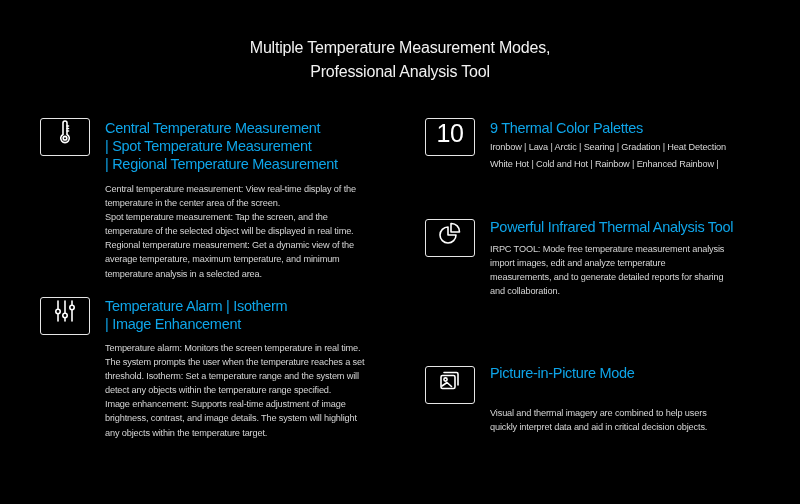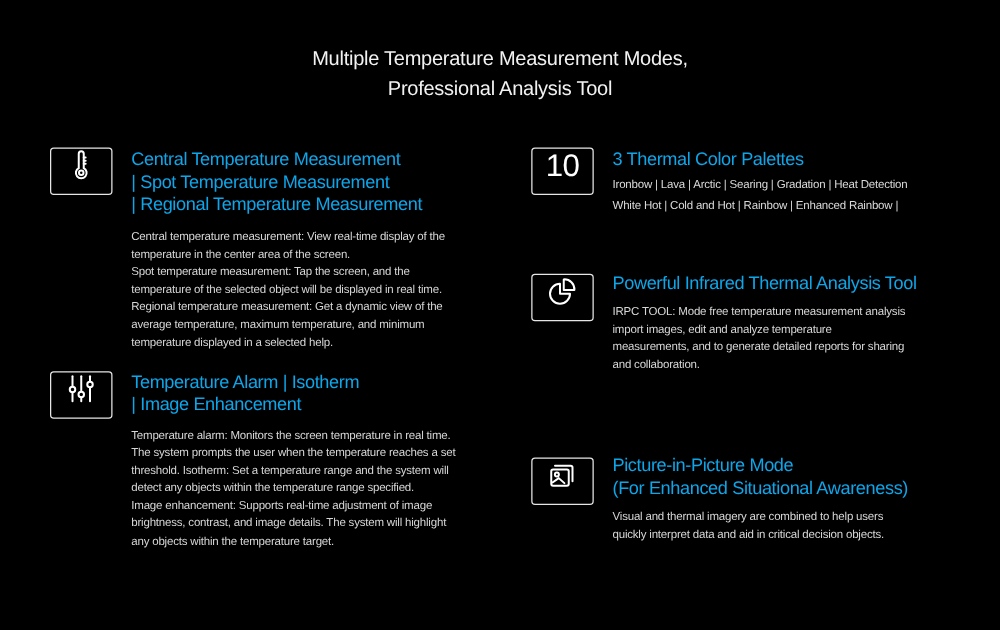--- a/index.html
+++ b/index.html
@@ -55,21 +55,21 @@
     <div>| Spot Temperature Measurement</div>
     <div>| Regional Temperature Measurement</div>
   </div>
   <div class="desc" style="left:105px; top:182px;">
     <div>Central temperature measurement: View real-time display of the</div>
     <div>temperature in the center area of the screen.</div>
     <div>Spot temperature measurement: Tap the screen, and the</div>
     <div>temperature of the selected object will be displayed in real time.</div>
     <div>Regional temperature measurement: Get a dynamic view of the</div>
     <div>average temperature, maximum temperature, and minimum</div>
-    <div>temperature displayed in a selected help.</div>
+    <div>temperature analysis in a selected area.</div>
   </div>
 </div>
 
 <div class="feature">
   <div class="icon-box" style="left:40px; top:297px;">
     <svg viewBox="0 0 26 26" fill="none" stroke="#fff" stroke-width="1.6" stroke-linecap="round">
       <line x1="6" y1="3" x2="6" y2="11"></line>
         <circle cx="6" cy="13.5" r="2.2"></circle>
         <line x1="6" y1="16" x2="6" y2="23"></line>
       <line x1="13" y1="3" x2="13" y2="15"></line>
@@ -93,21 +93,21 @@
     <div>brightness, contrast, and image details. The system will highlight</div>
     <div>any objects within the temperature target.</div>
   </div>
 </div>
 
 <div class="feature">
   <div class="icon-box" style="left:425px; top:118px;">
     <span class="num-icon">10</span>
   </div>
   <div class="heading" style="left:490px; top:119px;">
-    <div>3 Thermal Color Palettes</div>
+    <div>9 Thermal Color Palettes</div>
   </div>
   <div class="desc palettes" style="left:490px; top:139px;">
     <div>Ironbow | Lava | Arctic | Searing | Gradation | Heat Detection</div>
     <div>White Hot | Cold and Hot | Rainbow | Enhanced Rainbow |</div>
   </div>
 </div>
 
 <div class="feature">
   <div class="icon-box" style="left:425px; top:219px;">
     <svg viewBox="0 0 26 26" fill="none" stroke="#fff" stroke-width="1.6" stroke-linejoin="round">
@@ -130,19 +130,18 @@
   <div class="icon-box" style="left:425px; top:366px;">
     <svg viewBox="0 0 26 26" fill="none" stroke="#fff" stroke-width="1.6" stroke-linejoin="round" stroke-linecap="round">
       <path d="M7 5.5 H19.5 a1.5 1.5 0 0 1 1.5 1.5 V18"></path>
       <rect x="4" y="8.5" width="14" height="13" rx="1.5"></rect>
       <circle cx="8.5" cy="12.5" r="1.6"></circle>
       <path d="M5 19 L10 15.5 L14.5 19.5"></path>
     </svg>
   </div>
   <div class="heading" style="left:490px; top:364px;">
     <div>Picture-in-Picture Mode</div>
-    <div>(For Enhanced Situational Awareness)</div>
   </div>
   <div class="desc" style="left:490px; top:406px;">
     <div>Visual and thermal imagery are combined to help users</div>
     <div>quickly interpret data and aid in critical decision objects.</div>
   </div>
 </div>
 
 </body></html>

